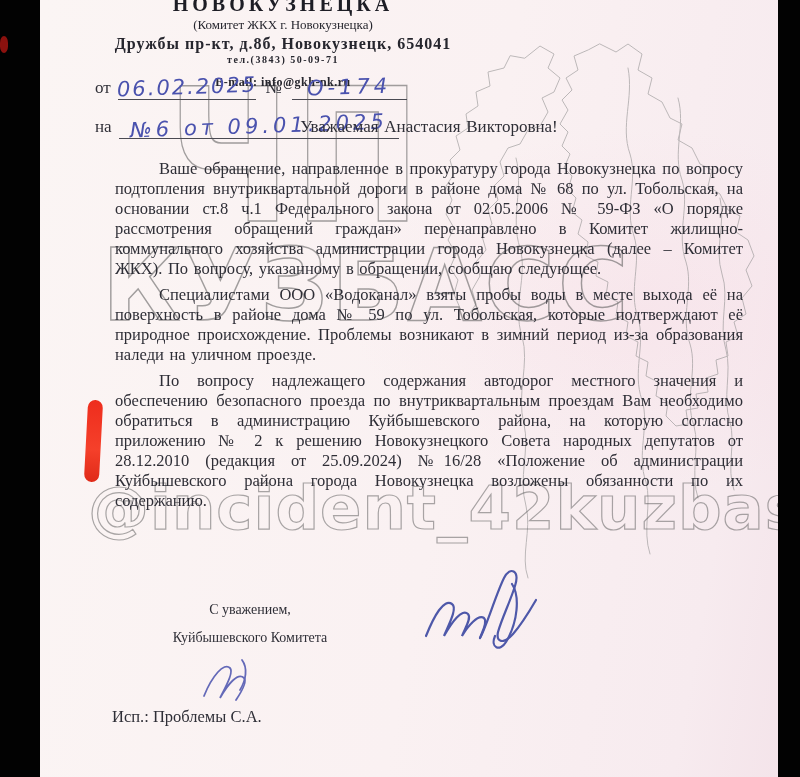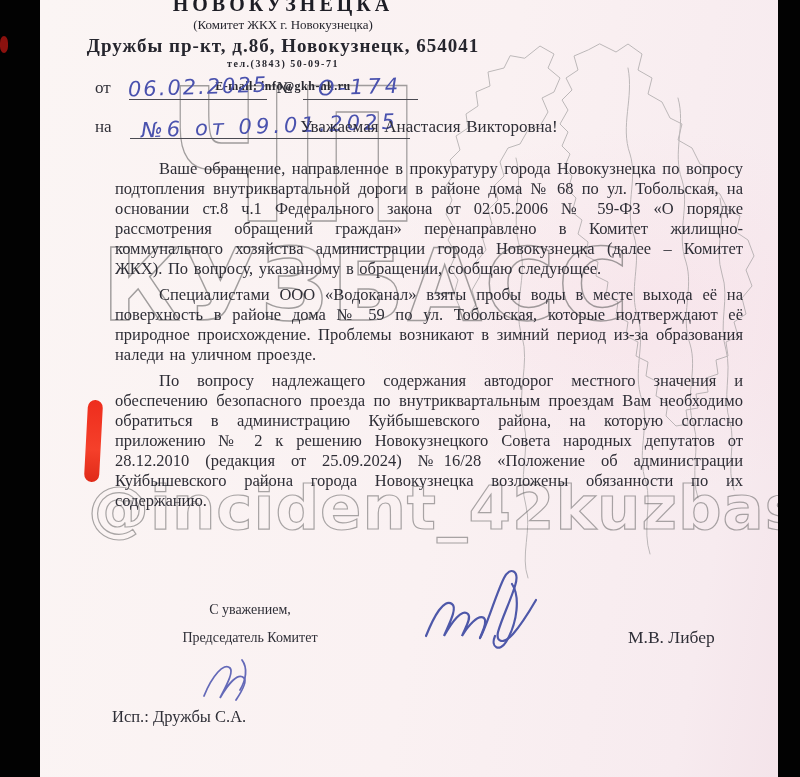--- a/index.html
+++ b/index.html
@@ -26,30 +26,30 @@
       radial-gradient(ellipse 420px 260px at 82% 40%, rgba(246,215,226,.35), rgba(246,215,226,0) 70%),
       linear-gradient(100deg, #fbf5f4 0%, #faf1f2 55%, #f7ebef 88%, #f4e4ea 100%);
     overflow:hidden;
     color:#2f2f37;
   }
 
   
   .letterhead { position:absolute; left:18px; top:-7px; width:450px; text-align:center; }
   .lh-org   { font-size:20px; font-weight:bold; letter-spacing:4px; color:#1d1d25; }
   .lh-sub   { font-size:13px; margin-top:1px; color:#26262e; }
-  .lh-addr  { font-size:19px; font-weight:bold; letter-spacing:1px; margin-top:2px; color:#26262e; }
+  .lh-addr  { font-size:16px; font-weight:bold; letter-spacing:1px; margin-top:2px; color:#26262e; }
   .lh-phone { font-size:10px; font-weight:bold; letter-spacing:1.5px; margin-top:1px; color:#26262e; }
   .lh-mail  { font-size:12px; font-weight:bold; letter-spacing:.5px; margin-top:10px; color:#26262e; }
 
   
   .ref { position:absolute; left:55px; font-size:17px; color:#2f2f37; }
   .ref-row1 { top:70px; }
   .ref-row2 { top:109px; }
   .ref-row { display:flex; align-items:flex-end; }
-  .ref-label { padding-bottom:2px; margin-right:18px; }
+  .ref-label { padding-bottom:2px; margin-right:7px; }
   .ref-cell {
     border-bottom:1.6px solid #4a4a52; text-align:center;
     height:30px; display:flex; align-items:flex-end; justify-content:center;
   }
   .ref-cell.date { width:138px; }
   .ref-cell.num  { width:115px; margin-left:4px; }
   .ref-cell.onval{ width:280px; }
   .ref-nosign { padding:0 6px 2px 10px; }
   .hand {
     font-family:"DejaVu Sans", sans-serif;
@@ -154,37 +154,36 @@
 
   <div class="letter-body">
     <p class="greeting">Уважаемая Анастасия Викторовна!</p>
     <p class="para">Ваше обращение, направленное в прокуратуру города Новокузнецка по вопросу подтопления внутриквартальной дороги в районе дома № 68 по ул. Тобольская, на основании ст.8 ч.1 Федерального закона от 02.05.2006 № 59-ФЗ «О порядке рассмотрения обращений граждан» перенаправлено в Комитет жилищно-коммунального хозяйства администрации города Новокузнецка (далее – Комитет ЖКХ). По вопросу, указанному в обращении, сообщаю следующее.</p>
     <p class="para">Специалистами ООО «Водоканал» взяты пробы воды в месте выхода её на поверхность в районе дома № 59 по ул. Тобольская, которые подтверждают её природное происхождение. Проблемы возникают в зимний период из-за образования наледи на уличном проезде.</p>
     <p class="para">По вопросу надлежащего содержания автодорог местного значения и обеспечению безопасного проезда по внутриквартальным проездам Вам необходимо обратиться в администрацию Куйбышевского района, на которую согласно приложению № 2 к решению Новокузнецкого Совета народных депутатов от 28.12.2010 (редакция от 25.09.2024) №16/28 «Положение об администрации Куйбышевского района города Новокузнецка возложены обязанности по их содержанию.</p>
   </div>
 
   <div class="closing">
     <div>С уважением,</div>
-    <div>Председатель Комитет</div>
+    <div>Куйбышевского Комитета</div>
   </div>
 
   <svg class="sig-svg" width="145" height="95" viewBox="0 0 145 95">
     <g fill="none" stroke="#3c48a2" stroke-width="2.2" stroke-linecap="round" opacity="0.9">
       <path d="M18,74 C26,54 36,36 44,42 C50,46 40,64 36,74 C44,60 54,46 60,52 C64,56 56,68 54,74 C60,64 70,52 76,56 C80,60 74,70 72,76"></path>
       <path d="M72,76 C78,66 88,32 96,16 C102,4 112,8 107,24 C102,40 94,56 90,70 C88,80 95,83 105,72 C113,63 121,50 128,38"></path>
       <path d="M104,22 C112,34 110,60 98,80 C92,90 82,86 87,74"></path>
     </g>
   </svg>
 
-  <div class="signer">М.В. Либер</div>
 
   <svg class="exec-initials" width="70" height="60" viewBox="0 0 70 60">
     <g fill="none" stroke="#4a52ae" stroke-width="1.8" stroke-linecap="round" opacity="0.85">
       <path d="M14,50 C22,30 34,16 40,22 C44,26 36,40 30,52 C38,38 48,26 54,32 C58,36 50,48 46,54"></path>
       <path d="M52,14 C58,22 56,34 50,44"></path>
     </g>
   </svg>
 
   <div class="executor">
-    <div>Исп.: Дружбы С.А.</div>
+    <div>Исп.: Проблемы С.А.</div>
   </div>
 
 </div>
 
 </body></html>

